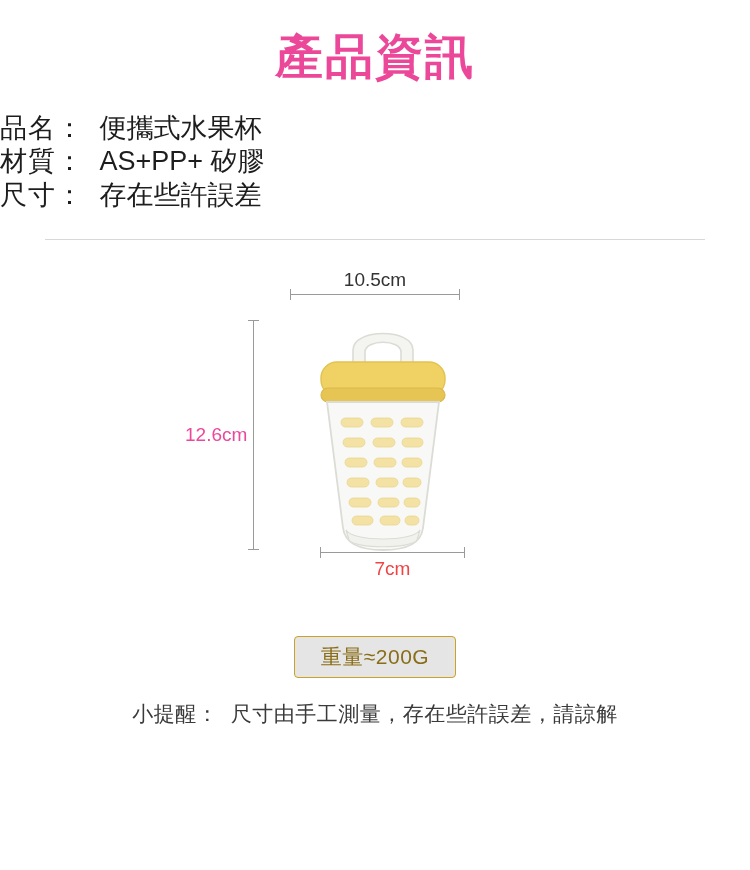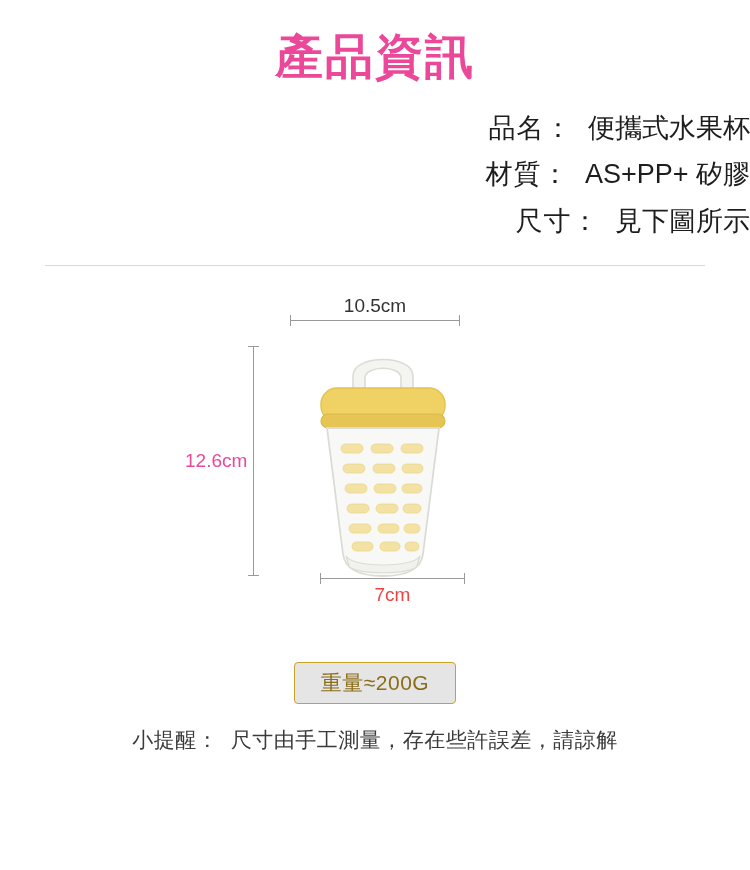--- a/index.html
+++ b/index.html
@@ -31,22 +31,21 @@
     letter-spacing: 2px;
     padding-top: 28px;
     line-height: 1.2;
     color: #ec4899;
   }
 
   .spec-list {
     margin-top: 26px;
     display: flex;
     flex-direction: column;
-    align-items: flex-end;
-    gap: 13px;
+    align-items: flex-start;
   }
   .spec-row {
     font-size: 27px;
     color: #1d1d1d;
     line-height: 1.25;
     white-space: nowrap;
   }
   .spec-label {
     letter-spacing: 1px;
   }
@@ -205,21 +204,21 @@
       <span class="spec-value">便攜式水果杯</span>
     </div>
 
     <div class="spec-row">
       <span class="spec-label">材質：</span>
       <span class="spec-value">AS+PP+ 矽膠</span>
     </div>
 
     <div class="spec-row">
       <span class="spec-label">尺寸：</span>
-      <span class="spec-value">見下圖所示</span>
+      <span class="spec-value">存在些許誤差</span>
     </div>
 
 
   </div>
 
   <div class="divider"></div>
 
   <div class="diagram">
 
     <div class="dim-top">

